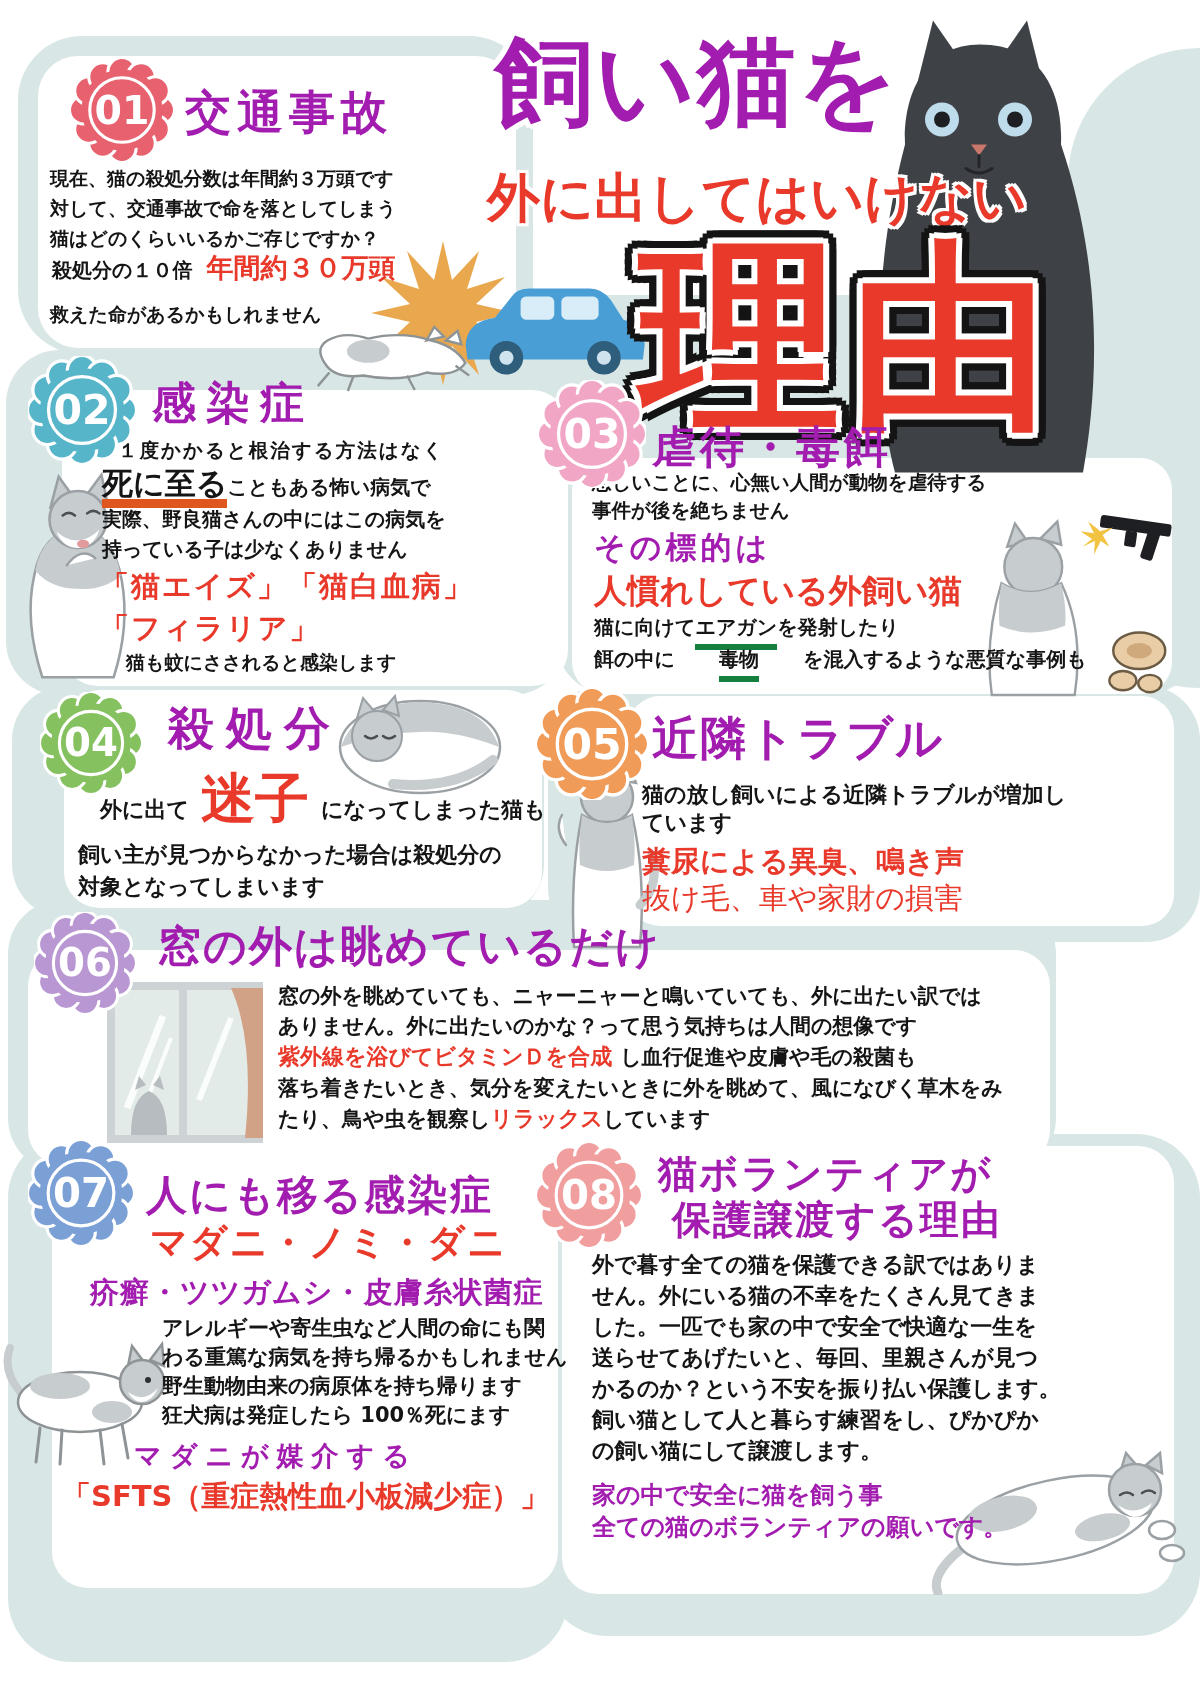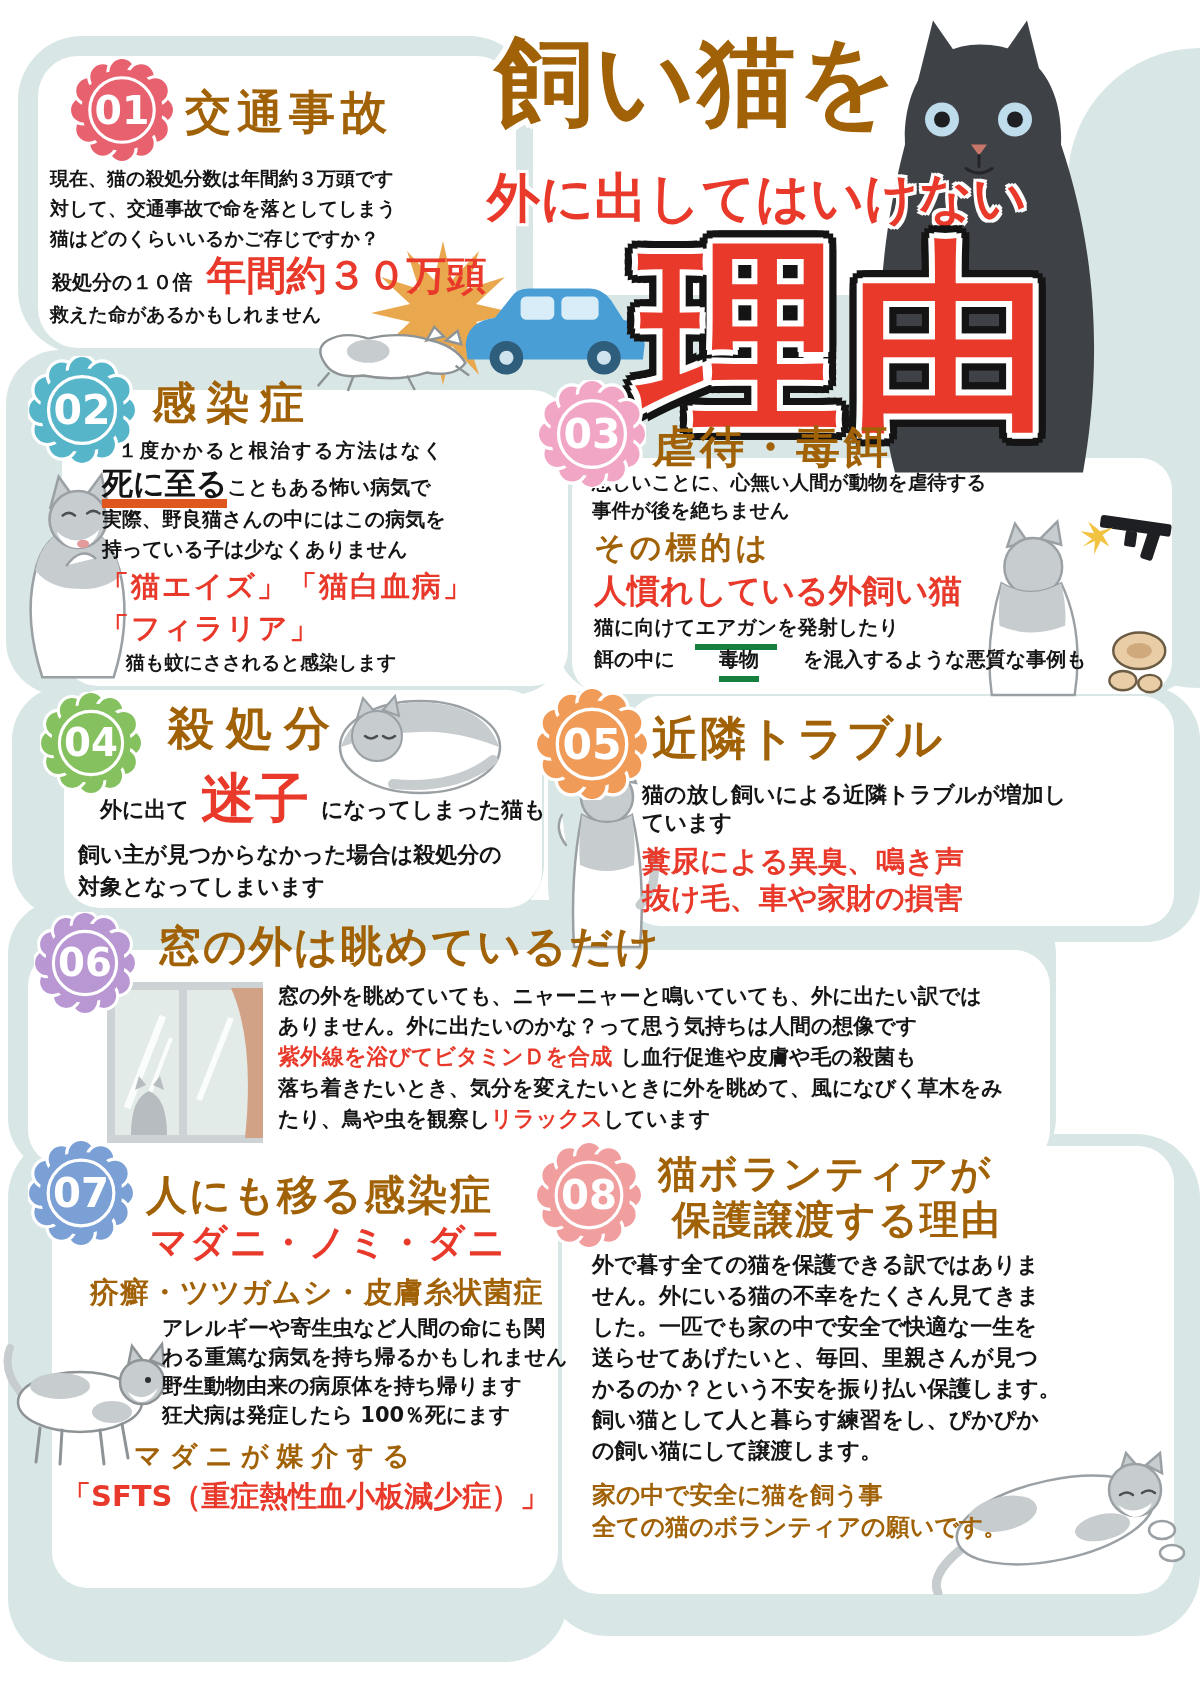--- a/index.html
+++ b/index.html
@@ -5,21 +5,21 @@
   html,body{margin:0;padding:0;background:#fff;}
   .canvas{
     position:relative;width:1200px;height:1698px;overflow:hidden;background:#ffffff;
     font-family:"DejaVu Sans","Liberation Sans",sans-serif;color:#151515;
   }
   .abs{position:absolute;}
   .blob{position:absolute;background:#d8e7e5;z-index:0;}
   .card{position:absolute;background:#ffffff;z-index:1;}
   .txt{position:absolute;z-index:3;font-weight:700;white-space:nowrap;line-height:1.15;}
   .row{display:flex;align-items:baseline;}
-  .heading{font-weight:900;color:#a16207;}
+  .heading{font-weight:900;color:#a21caf;}
   .red{color:#e8392b;}
   .uline{border-bottom:6px solid #15803d;padding-bottom:7px;display:inline-block;line-height:1;}
   .uline-big{border-bottom:9px solid #e0561f;padding-bottom:0;display:inline-block;line-height:1;}
   .badge{position:absolute;z-index:4;}
   .badge text{font-family:inherit;}
   .b01{color:#e8616e;} .b02{color:#56b5c9;} .b03{color:#f2a6c6;} .b04{color:#86c160;}
   .b05{color:#f09b58;} .b06{color:#b897d3;} .b07{color:#7aa0d6;} .b08{color:#f09e9e;}
   .ow-white-sm{text-shadow:-3px -3px 0 #fff,3px -3px 0 #fff,-3px 3px 0 #fff,3px 3px 0 #fff,-3px 0 0 #fff,3px 0 0 #fff,0 -3px 0 #fff,0 3px 0 #fff;}
   .ow-white{text-shadow:-4px -4px 0 #fff,4px -4px 0 #fff,-4px 4px 0 #fff,4px 4px 0 #fff,-5px 0 0 #fff,5px 0 0 #fff,0 -5px 0 #fff,0 5px 0 #fff;}
   .riyuu{
@@ -120,21 +120,21 @@
       <circle cx="50" cy="50" r="39" fill="currentColor"></circle>
       <circle cx="50" cy="50" r="31" fill="none" stroke="#fff" stroke-width="3"></circle>
       <text x="50" y="63" text-anchor="middle" font-size="38" font-weight="bold" fill="#fff">01</text>
     </svg>
     <div class="txt heading" style="left:185px;top:86px;font-size:46px;letter-spacing:6px;">交通事故</div>
     <div class="txt" style="left:50px;top:168px;font-size:19px;">現在、猫の殺処分数は年間約３万頭です</div>
     <div class="txt" style="left:50px;top:198px;font-size:19px;">対して、交通事故で命を落としてしまう</div>
     <div class="txt" style="left:50px;top:228px;font-size:19px;">猫はどのくらいいるかご存じですか？</div>
     <div class="txt row" style="left:52px;top:252px;">
       <span style="font-size:20px;padding-right:14px;">殺処分の１０倍</span>
-      <span class="red" style="font-size:40px;font-weight:900;">年間約３０万頭</span>
+      <span class="red" style="font-size:27px;font-weight:900;">年間約３０万頭</span>
     </div>
     <div class="txt" style="left:50px;top:304px;font-size:19px;">救えた命があるかもしれません</div>
   </section>
 
   <section>
     <svg class="badge b02" style="left:28px;top:356px;width:108px;height:108px;" viewBox="0 0 100 100">
       <g fill="currentColor" stroke="#fff" stroke-width="3">
         <circle cx="87" cy="50" r="13.5"></circle>
           <circle cx="82" cy="68.5" r="13.5"></circle>
           <circle cx="68.5" cy="82" r="13.5"></circle>
@@ -295,21 +295,21 @@
       <circle cx="55" cy="42" r="26" fill="#c7cccf" stroke="#9aa0a3" stroke-width="2.5"></circle>
       <path d="M30,60 Q18,120 22,192 L88,192 Q94,120 80,60 Q55,74 30,60 Z" fill="#fff" stroke="#9aa0a3" stroke-width="2.5"></path>
       <path d="M30,60 Q55,76 80,60 Q84,90 82,110 Q55,122 28,110 Q26,88 30,60 Z" fill="#c7cccf"></path>
       <path d="M88,150 Q108,130 100,100" stroke="#c7cccf" stroke-width="9" fill="none" stroke-linecap="round"></path>
       <path d="M14,90 Q2,74 10,60" stroke="#9aa0a3" stroke-width="2.5" fill="#fff" stroke-linecap="round"></path>
     </svg>
     <div class="txt heading" style="left:652px;top:712px;font-size:46px;letter-spacing:2px;">近隣トラブル</div>
     <div class="txt" style="left:642px;top:782px;font-size:22px;">猫の放し飼いによる近隣トラブルが増加し</div>
     <div class="txt" style="left:642px;top:810px;font-size:22px;">ています</div>
     <div class="txt red" style="left:642px;top:845px;font-size:29px;font-weight:900;">糞尿による異臭、鳴き声</div>
-    <div class="txt red" style="left:642px;top:882px;font-size:29px;font-weight:700;">抜け毛、車や家財の損害</div>
+    <div class="txt red" style="left:642px;top:882px;font-size:29px;font-weight:400;">抜け毛、車や家財の損害</div>
   </section>
 
   <section>
     <svg class="badge b06" style="left:34px;top:912px;width:102px;height:102px;" viewBox="0 0 100 100">
       <g fill="currentColor" stroke="#fff" stroke-width="3">
         <circle cx="87" cy="50" r="13.5"></circle>
           <circle cx="82" cy="68.5" r="13.5"></circle>
           <circle cx="68.5" cy="82" r="13.5"></circle>
           <circle cx="50" cy="87" r="13.5"></circle>
           <circle cx="31.5" cy="82" r="13.5"></circle>

